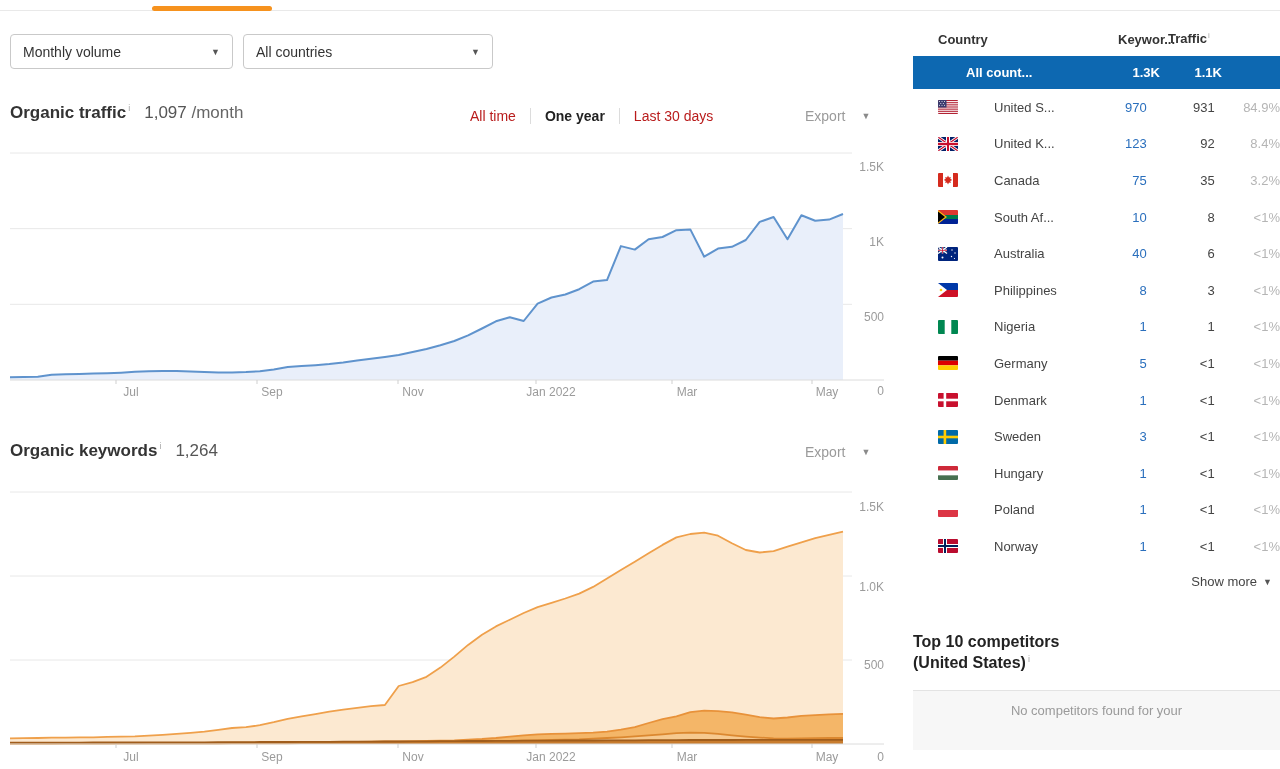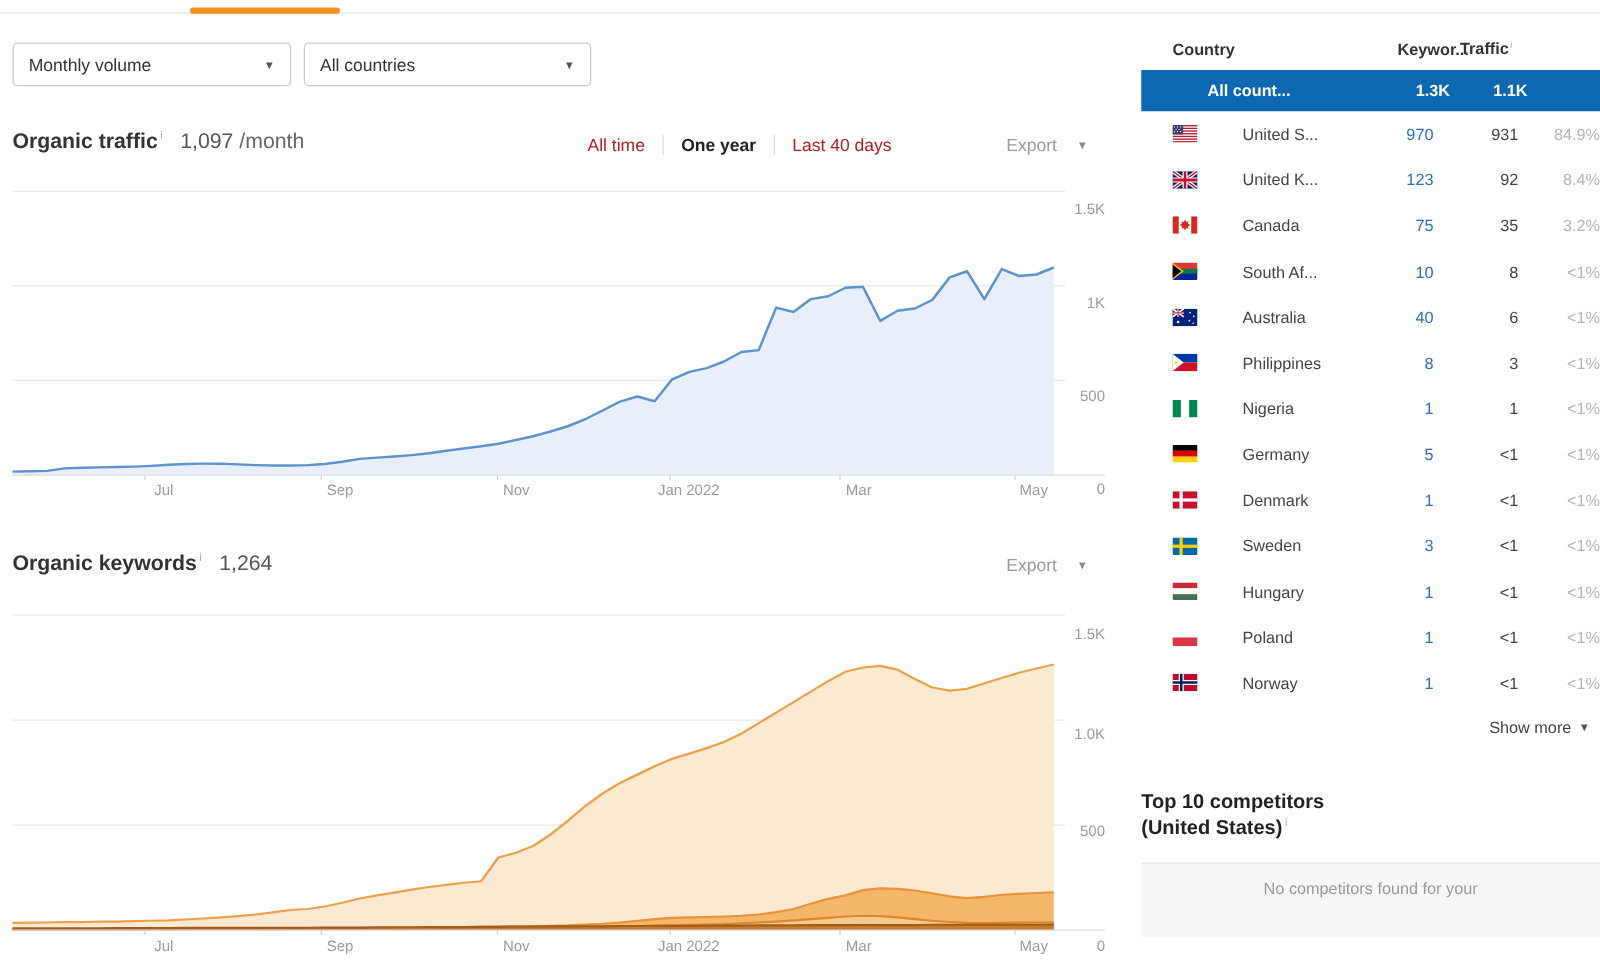--- a/index.html
+++ b/index.html
@@ -65,35 +65,35 @@
 </head>
 <body>
 
 <div class="abs top-line"></div>
 <div class="abs tab-indicator"></div>
 
 <div class="abs select" style="left:10px;top:34px;width:223px;">
   <span>Monthly volume</span>
   <span class="caret">▼</span>
 </div>
-<div class="abs select" style="left:243px;top:34px;width:230px;align-items:center;">
+<div class="abs select" style="left:243px;top:34px;width:250px;align-items:center;">
   <span>All countries</span>
   <span class="caret">▼</span>
 </div>
 
 <div class="abs" style="left:10px;top:103px;display:flex;align-items:baseline;">
   <span class="sec-title"><span>Organic traffic</span><span class="info">i</span></span>
   <span class="sec-value"><span>1,097</span> <span class="sec-unit">/month</span></span>
 </div>
 <div class="abs range-row" style="left:470px;top:108px;">
   <span class="range-link">All time</span>
   <span class="range-sep"></span>
   <span class="range-link active">One year</span>
   <span class="range-sep"></span>
-  <span class="range-link">Last 40 days</span>
+  <span class="range-link">Last 30 days</span>
 </div>
 <div class="abs export" style="left:805px;top:108px;">
   <span>Export</span>
   <span class="caret">▼</span>
 </div>
 
 <svg class="chart" id="svg-traffic" style="top:145px;" width="890" height="245">
     <line x1="10" y1="8.000000000000028" x2="852" y2="8.000000000000028" stroke="#e8e8e8" stroke-width="1"></line>
     <line x1="10" y1="83.66666666666669" x2="852" y2="83.66666666666669" stroke="#e8e8e8" stroke-width="1"></line>
     <line x1="10" y1="159.33333333333334" x2="852" y2="159.33333333333334" stroke="#e8e8e8" stroke-width="1"></line>

